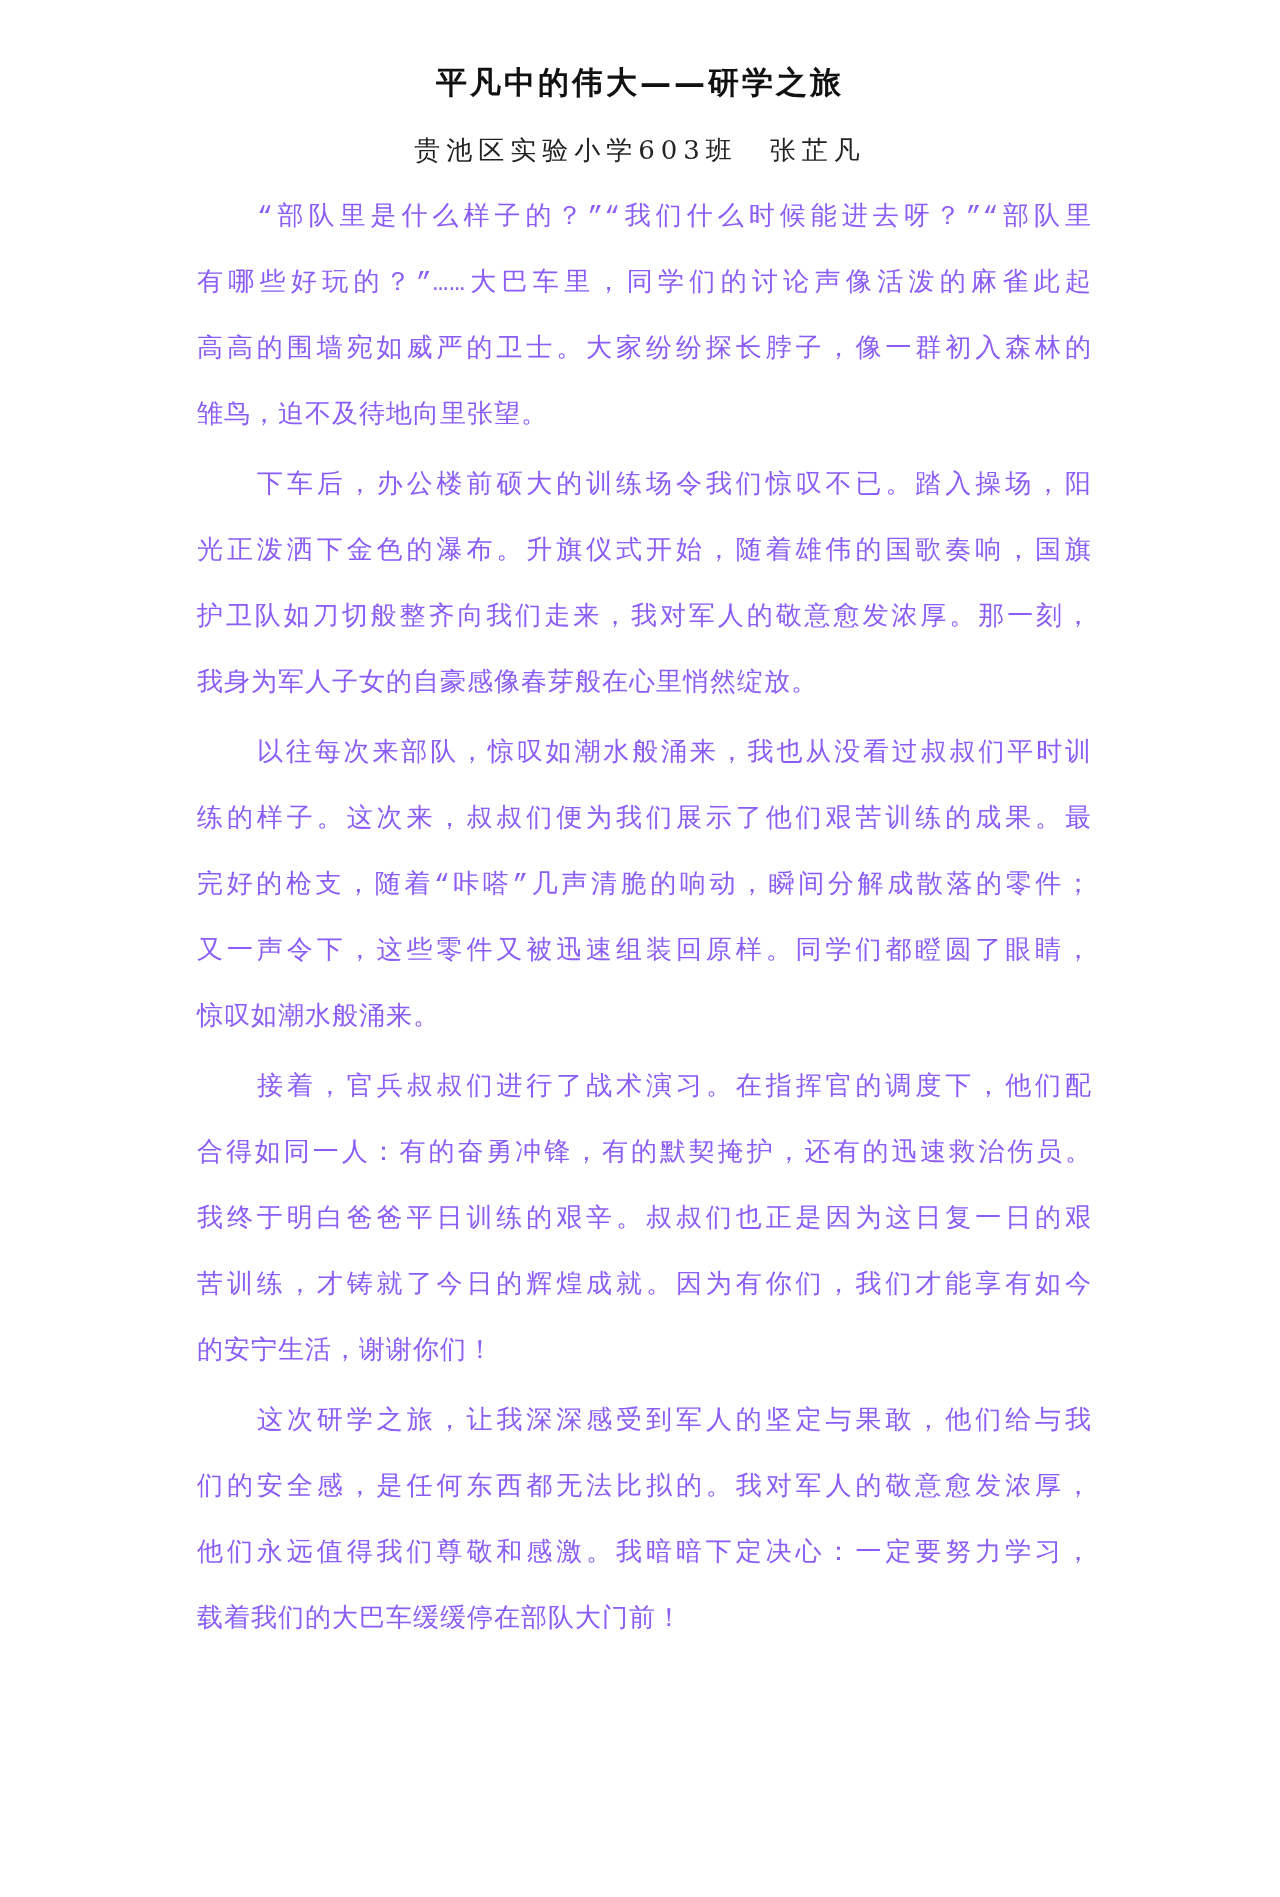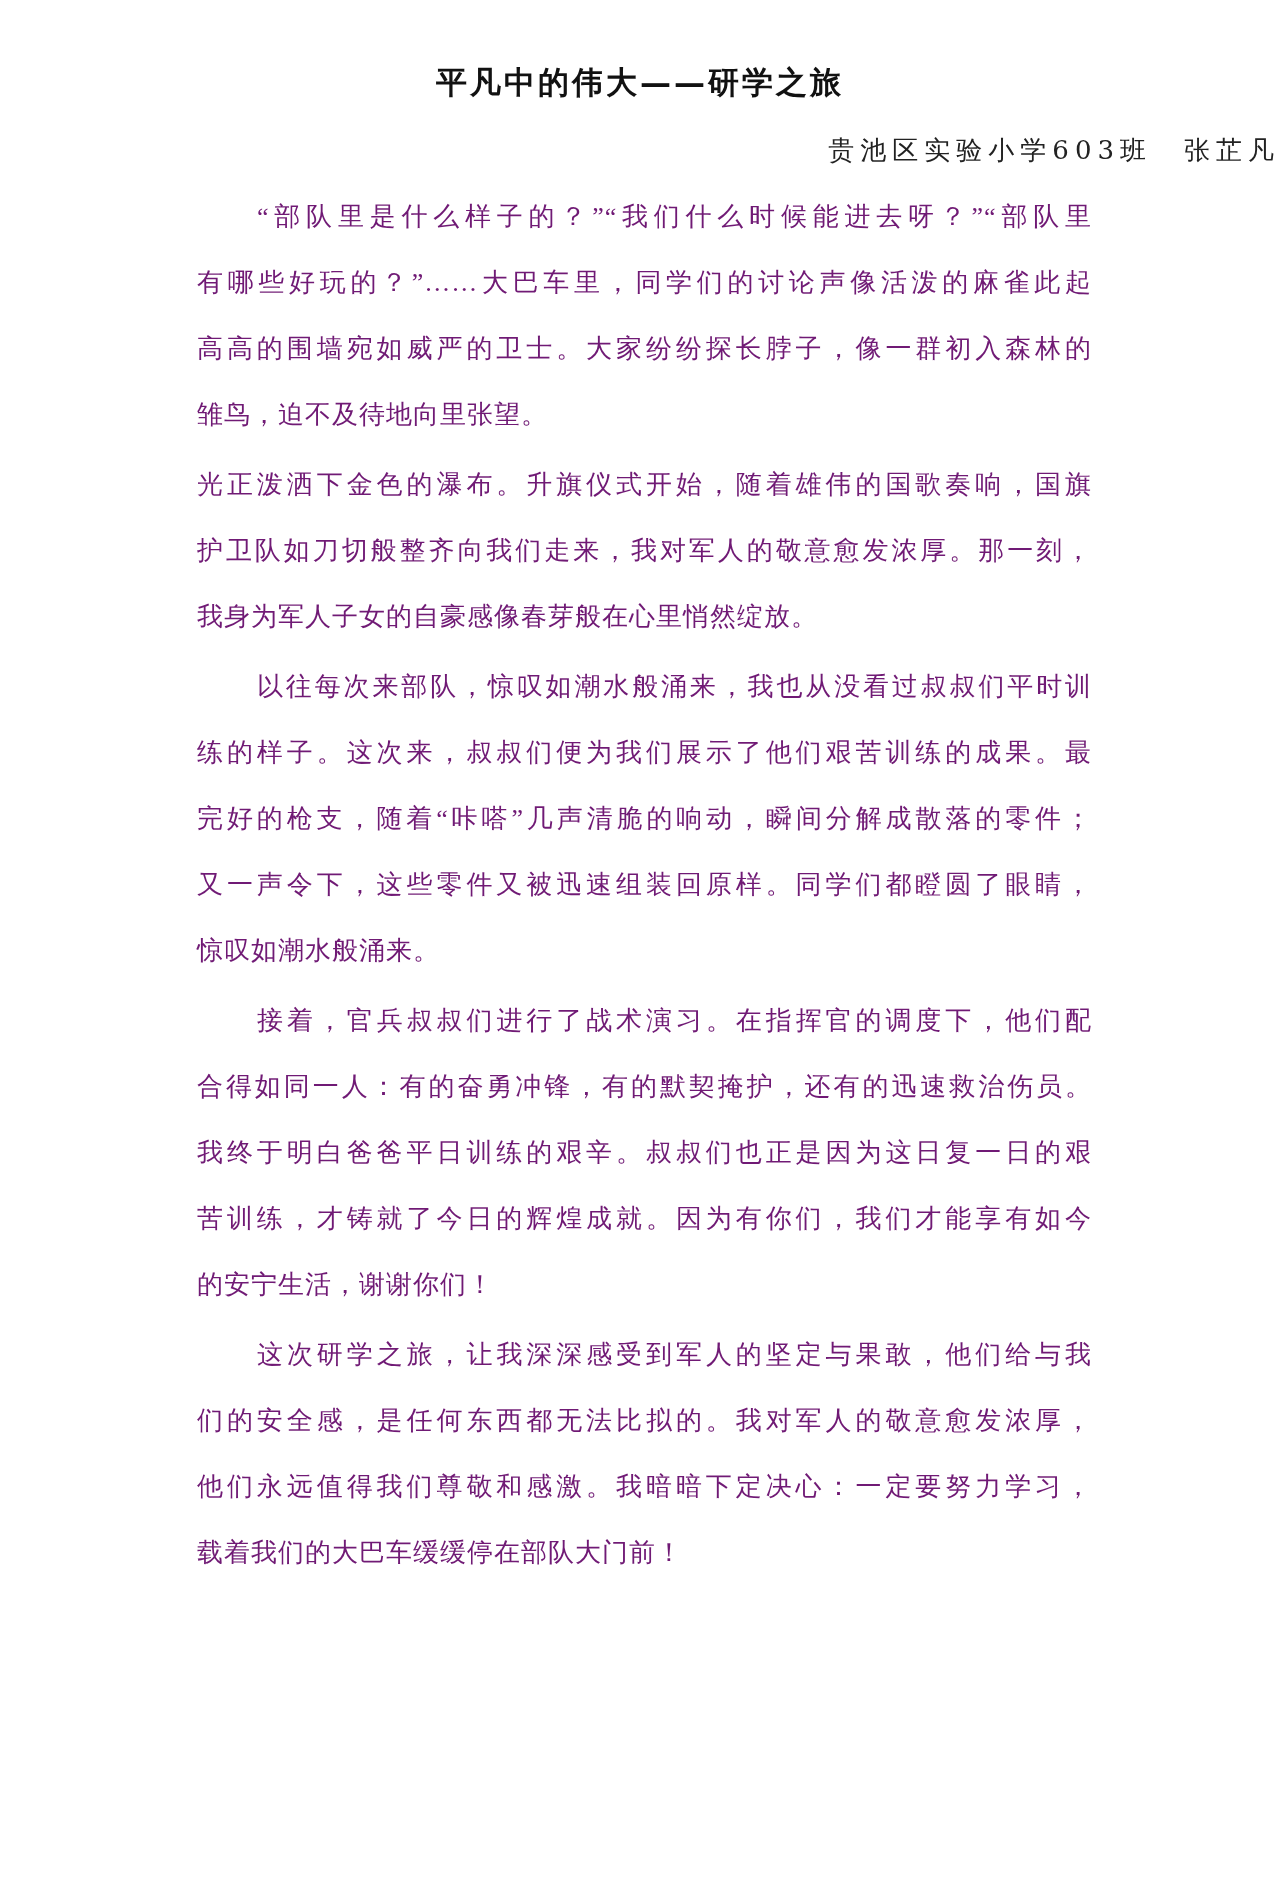--- a/index.html
+++ b/index.html
@@ -6,27 +6,27 @@
   body { width: 1280px; height: 1897px; position: relative; overflow: hidden; }
   .doc { position: absolute; left: 0; top: 0; width: 1280px; height: 1897px; }
   .title {
     position: absolute; left: 0; width: 1280px; top: 62px;
     text-align: center; font-family: "DejaVu Sans", sans-serif;
     font-size: 31px; font-weight: bold; color: #111; letter-spacing: 3px;
     line-height: 40px;
   }
   .subtitle {
     position: absolute; left: 0; width: 1280px; top: 130px;
-    text-align: right; font-family: "DejaVu Serif", serif;
+    text-align: center; font-family: "DejaVu Serif", serif;
     font-size: 26px; color: #222; letter-spacing: 6px; line-height: 40px;
     padding-left: 0; box-sizing: border-box;
   }
   .body {
     position: absolute; left: 197px; top: 196px; width: 895px;
-    font-family: Liberation Serif, serif; color: #701a75;
+    font-family: Liberation Mono, monospace; color: #8b5cf6;
   }
   .para { margin: 0 0 4px 0; }
   .line {
     display: block; height: 66px; line-height: 42px;
     font-size: 26px; white-space: nowrap; text-align: justify;
     text-align-last: justify; letter-spacing: 1px;
   }
   .line.last { text-align-last: left; }
   .line.first { padding-left: 60px; }
 </style>
@@ -38,20 +38,21 @@
   <div class="subtitle">贵池区实验小学603班　张芷凡</div>
 
   <div class="body">
     <div class="para">
       <span class="line first">“部队里是什么样子的？”“我们什么时候能进去呀？”“部队里</span>
       <span class="line">有哪些好玩的？”……大巴车里，同学们的讨论声像活泼的麻雀此起</span>
       <span class="line">高高的围墙宛如威严的卫士。大家纷纷探长脖子，像一群初入森林的</span>
       <span class="line last">雏鸟，迫不及待地向里张望。</span>
     </div>
     <div class="para">
+      <span class="line first">下车后，办公楼前硕大的训练场令我们惊叹不已。踏入操场，阳</span>
       <span class="line">光正泼洒下金色的瀑布。升旗仪式开始，随着雄伟的国歌奏响，国旗</span>
       <span class="line">护卫队如刀切般整齐向我们走来，我对军人的敬意愈发浓厚。那一刻，</span>
       <span class="line last">我身为军人子女的自豪感像春芽般在心里悄然绽放。</span>
     </div>
     <div class="para">
       <span class="line first">以往每次来部队，惊叹如潮水般涌来，我也从没看过叔叔们平时训</span>
       <span class="line">练的样子。这次来，叔叔们便为我们展示了他们艰苦训练的成果。最</span>
       <span class="line">完好的枪支，随着“咔嗒”几声清脆的响动，瞬间分解成散落的零件；</span>
       <span class="line">又一声令下，这些零件又被迅速组装回原样。同学们都瞪圆了眼睛，</span>
       <span class="line last">惊叹如潮水般涌来。</span>

